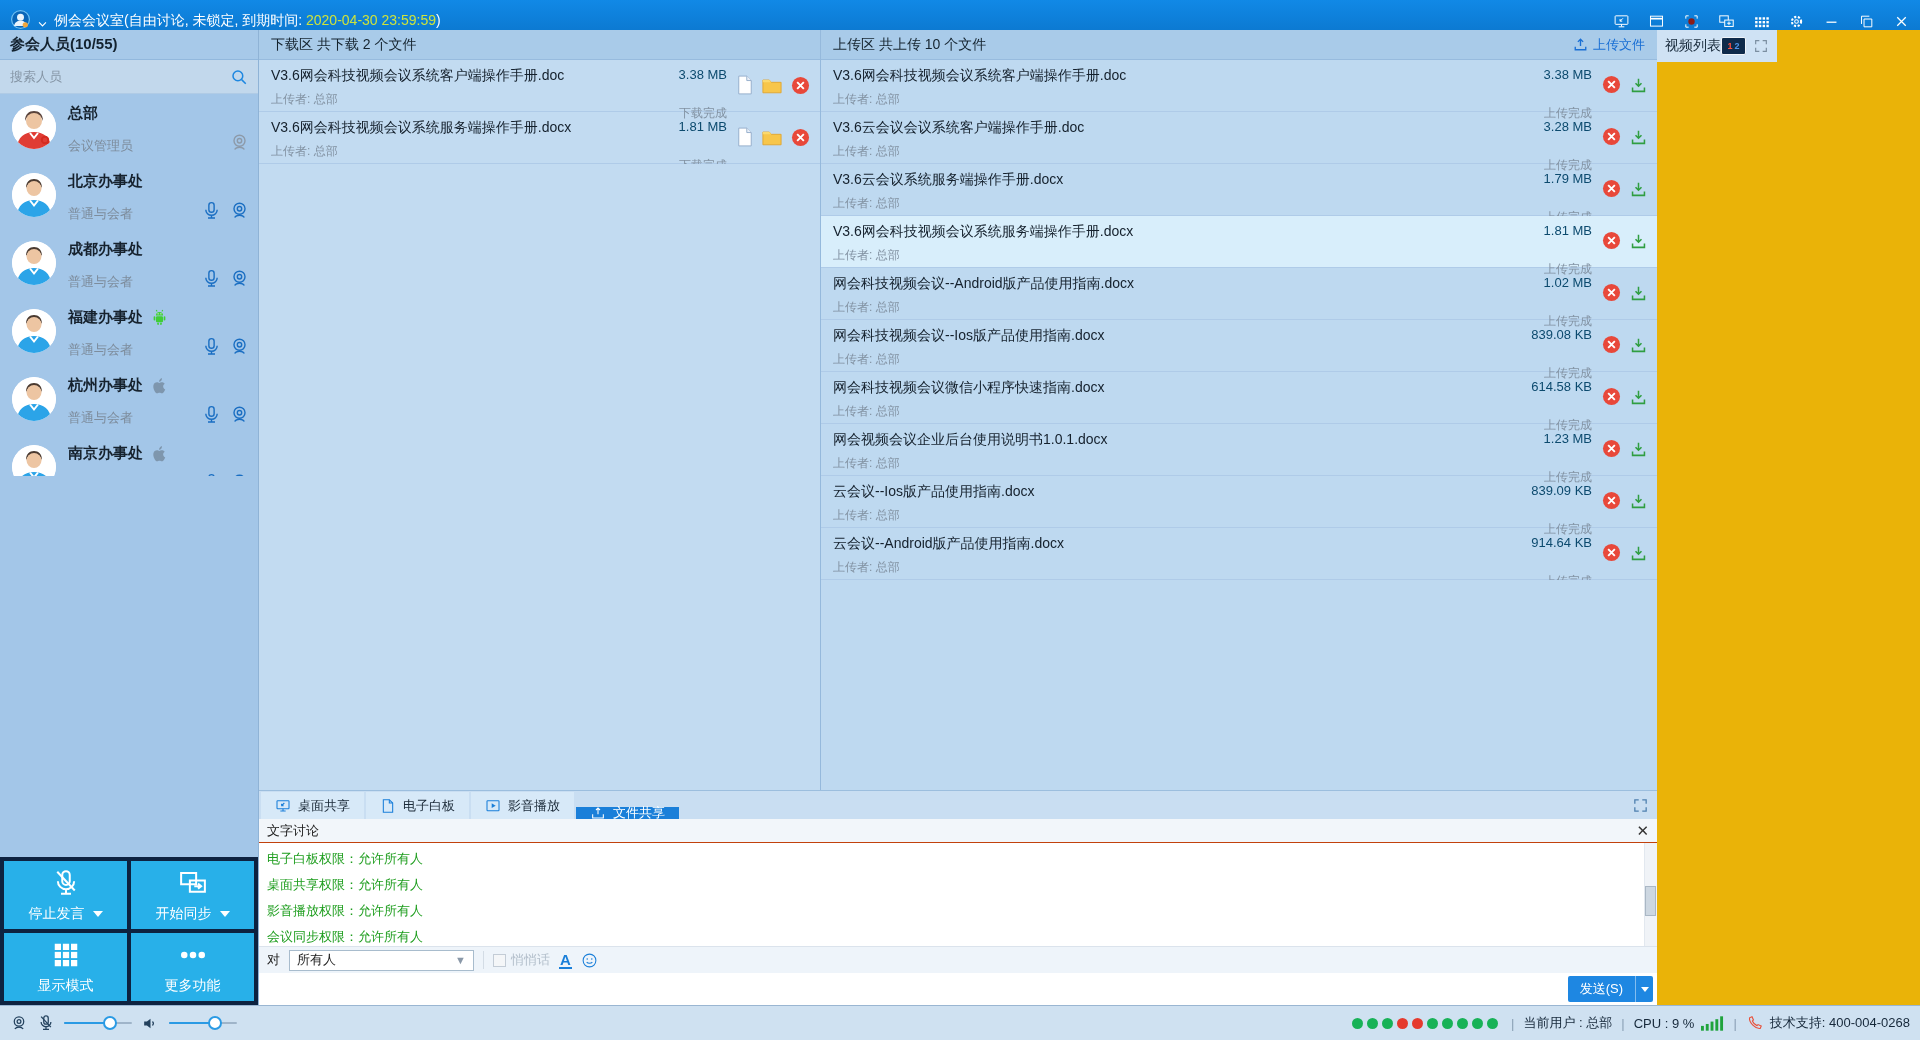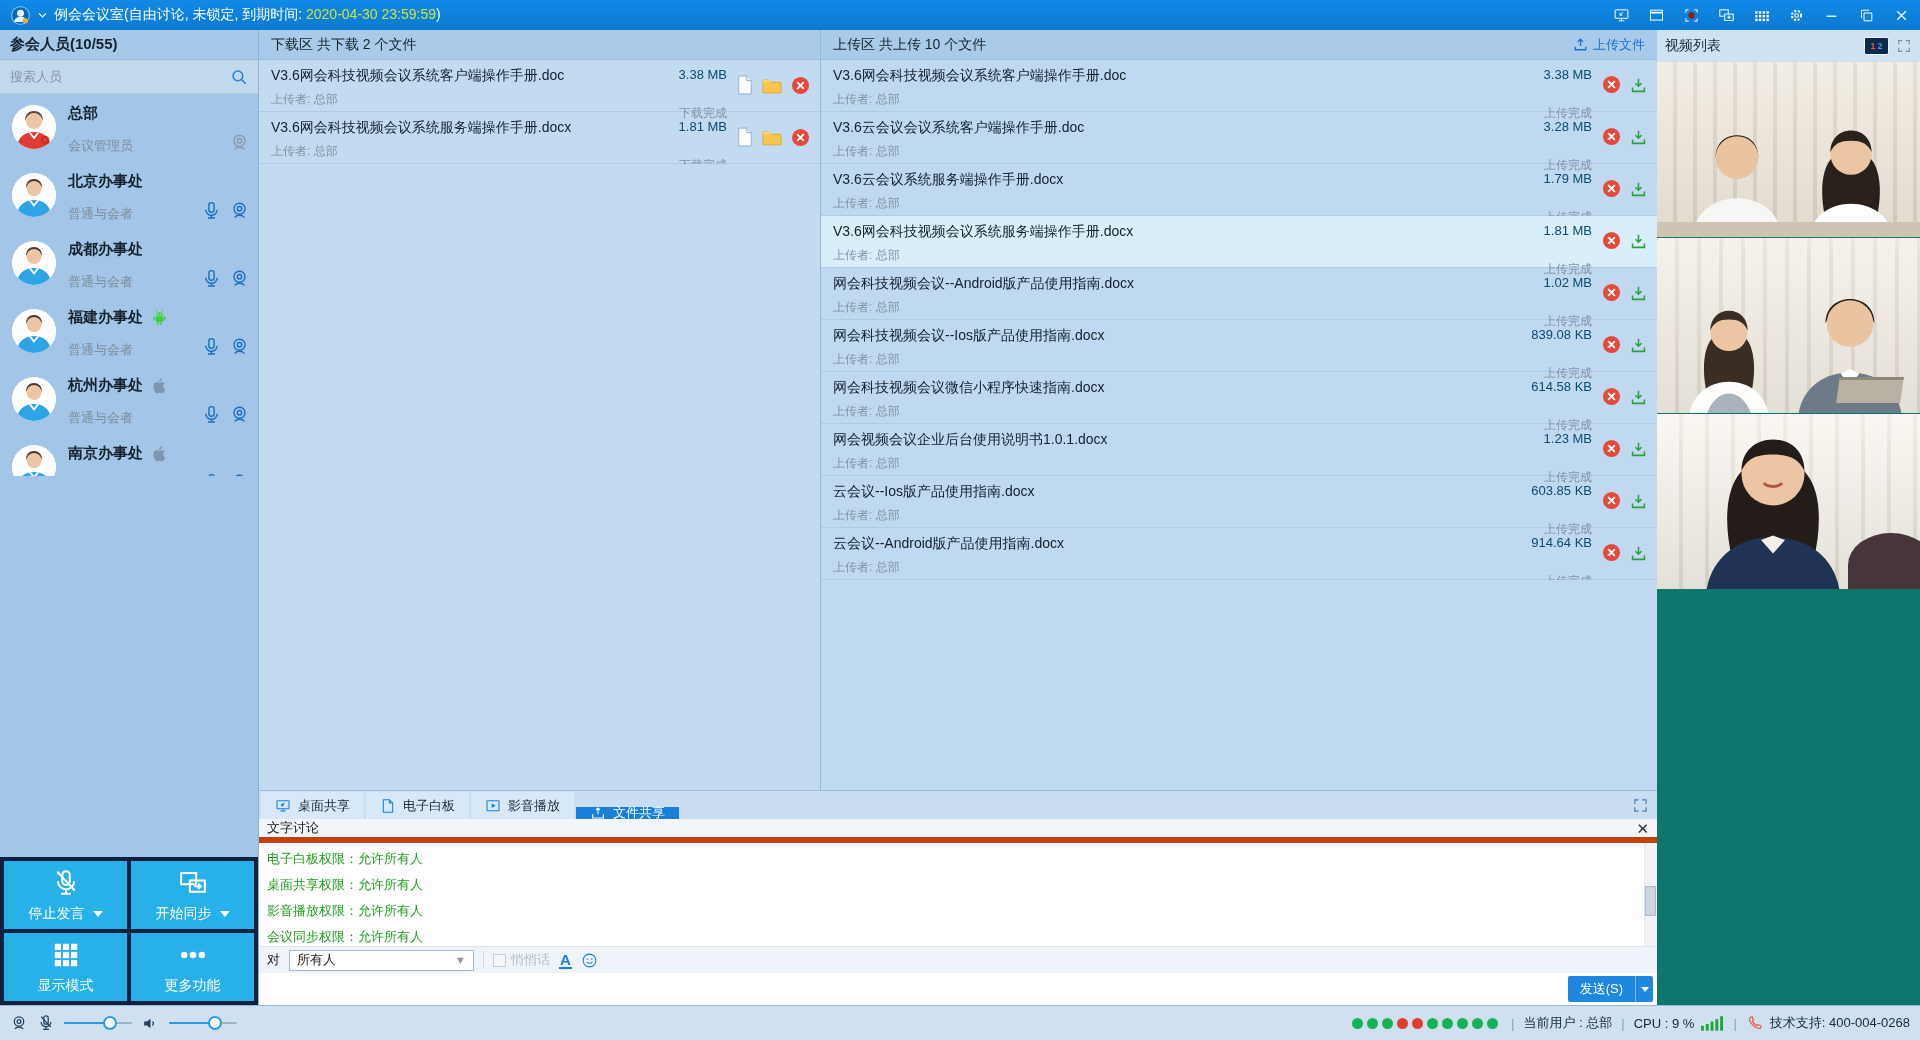--- a/index.html
+++ b/index.html
@@ -1,21 +1,21 @@
 <!DOCTYPE html>
 <html><head>
 <meta charset="utf-8">
 <style>
 *{margin:0;padding:0;box-sizing:border-box}
 html,body{width:1920px;height:1040px;overflow:hidden;font-family:"Liberation Sans",sans-serif}
 .app{width:1920px;height:1040px;display:flex;flex-direction:column;background:#bcd7ef}
 svg{display:block}
 
 
-.titlebar{height:30px;background:linear-gradient(#1189e6,#0c7ad2);display:flex;align-items:center;color:#fff;font-size:14px;padding:0 10px;gap:6px;flex-shrink:0}
+.titlebar{height:30px;background:linear-gradient(#1189e6,#0c7ad2);display:flex;align-items:flex-end;color:#fff;font-size:14px;padding:0 10px;gap:6px;flex-shrink:0}
 .tb-title{white-space:nowrap}
 .tb-title .date{color:#cde33c}
 .tb-icons{margin-left:auto;display:flex;align-items:center;gap:18px}
 .tb-icons svg{width:17px;height:17px;stroke:#fff;fill:none;stroke-width:1.4;cursor:pointer}
 
 
 .content{flex:1;display:flex;min-height:0}
 
 
 .sidebar{width:258px;background:#a3c6e8;display:flex;flex-direction:column;flex-shrink:0}
@@ -68,42 +68,42 @@
 .tabs{height:29px;background:#c9def2;border-top:1px solid #9cbede;display:flex;align-items:stretch;padding-left:2px;position:relative;flex-shrink:0}
 .tab{display:flex;align-items:center;gap:7px;padding:0 14px;font-size:13px;color:#1b2a38;background:#d7e9f8;margin:1px 2px 0 0;cursor:pointer}
 .tab svg{width:16px;height:16px;stroke:#1a7fd9;fill:none;stroke-width:1.6}
 .tab .fillicon{fill:#1a7fd9;stroke:none}
 .tab.active{background:#1a7fd9;color:#fff;margin-top:16px}
 .tab.active svg{stroke:#fff}
 .tabs-expand{position:absolute;right:8px;top:6px;width:17px;height:17px;stroke:#4d7fae;fill:none;stroke-width:1.8;cursor:pointer}
 
 
 .chat{flex:1;display:flex;flex-direction:column;background:#fff;min-height:0}
-.chat-header{height:24px;background:#f2f6fa;border-bottom:6px solid #c2410c;display:flex;align-items:center;padding:0 8px;font-size:13px;color:#222;flex-shrink:0}
+.chat-header{height:24px;background:#f2f6fa;border-bottom:1px solid #c2410c;display:flex;align-items:center;padding:0 8px;font-size:13px;color:#222;flex-shrink:0}
 .chat-close{margin-left:auto;font-size:15px;color:#333;cursor:pointer;line-height:1}
 .chat-msgs{flex:1;position:relative;padding:3px 16px 0 8px;overflow:hidden}
 .msg{font-size:13px;color:#1f9e1f;line-height:26px;white-space:nowrap}
 .chat-scroll{position:absolute;right:0;top:0;bottom:0;width:13px;background:#f0f3f7;border-left:1px solid #e2e8ef}
 .chat-thumb{position:absolute;right:1px;top:42%;width:11px;height:30px;background:#cdd7e1;border:1px solid #aab7c4;cursor:pointer}
 .chat-toolbar{height:27px;background:#eef4fa;border-top:1px solid #dbe3ec;display:flex;align-items:center;gap:9px;padding:0 8px;font-size:13px;color:#222;flex-shrink:0}
 .recipient{width:185px;height:21px;background:#fff;border:1px solid #a8bccd;display:flex;align-items:center;padding:0 7px;font-size:13px;color:#222;cursor:pointer}
 .recipient .sel-caret{margin-left:auto;color:#8a98a8;font-size:11px}
 .vsep{width:1px;height:18px;background:#d3dce5}
 .whisper{display:flex;align-items:center;gap:5px;color:#b3bfcb;cursor:default}
 .checkbox{width:13px;height:13px;border:1px solid #c3ccd6;background:#f4f6f8}
 .font-icon{color:#1a7fd9;font-weight:bold;font-size:15px;line-height:15px;border-bottom:2px solid #1a7fd9;cursor:pointer;padding:0 1px}
 .emoji-icon{width:17px;height:17px;stroke:#1a7fd9;fill:none;stroke-width:1.5;cursor:pointer}
 .chat-input{height:32px;position:relative;background:#fff;flex-shrink:0}
 .send-btn{position:absolute;right:4px;bottom:3px;height:26px;background:#1e87e2;color:#fff;font-size:13px;display:flex;align-items:stretch;border-radius:2px;overflow:hidden;cursor:pointer}
 .send-main{display:flex;align-items:center;padding:0 12px}
 .send-caret{width:18px;border-left:1px solid rgba(255,255,255,.45);display:flex;align-items:center;justify-content:center}
 .send-caret i{width:0;height:0;border:4px solid transparent;border-top:5px solid #fff;transform:translateY(2px)}
 
 
-.videos{width:263px;background:#0f766e;display:flex;flex-direction:column;flex-shrink:0}
+.videos{width:263px;background:#eab308;display:flex;flex-direction:row;flex-shrink:0}
 .v-header{height:32px;background:#cfe2f4;display:flex;align-items:center;padding:0 8px;font-size:14px;color:#17293a;flex-shrink:0}
 .v-icons{margin-left:auto;display:flex;align-items:center;gap:7px}
 .mon12{width:25px;height:18px;background:#0e2a4a;border:1px solid #f0f4f9;border-radius:2px;display:flex;align-items:center;justify-content:center;gap:2px;font-size:9px;font-weight:bold;cursor:pointer}
 .mon12 .d1{color:#ff5040}.mon12 .d2{color:#4f94e8}
 .v-expand{width:16px;height:16px;stroke:#7b8ea0;fill:none;stroke-width:1.8;cursor:pointer}
 .thumb{height:175px;position:relative;overflow:hidden;margin-bottom:1px;cursor:pointer;flex-shrink:0}
 .t1{background:linear-gradient(rgba(255,255,255,.28),rgba(0,0,0,.06)),repeating-linear-gradient(90deg,#eee7db 0 16px,#dcd3c5 16px 20px)}
 .t2{background:linear-gradient(rgba(255,255,255,.35),rgba(0,0,0,.05)),repeating-linear-gradient(90deg,#f0ebe2 0 18px,#e0d8cb 18px 22px)}
 .t3{background:linear-gradient(rgba(255,255,255,.4),rgba(0,0,0,.08)),repeating-linear-gradient(90deg,#f7f3ec 0 22px,#e7dfd2 22px 26px)}
 .person{position:absolute}
@@ -698,21 +698,21 @@
         <path d="M3 13v4.5h14V13"></path>
       </svg>
     </div>
   </div>
               <div class="file-row">
     <div class="f-main">
       <div class="f-name">云会议--Ios版产品使用指南.docx</div>
       <div class="f-up">上传者: 总部</div>
     </div>
     <div class="f-meta">
-      <div class="f-size">603.85 KB</div>
+      <div class="f-size">839.09 KB</div>
       <div class="f-status">上传完成</div>
     </div>
     <div class="f-actions">
       <svg width="19" height="19" viewBox="0 0 20 20">
         <circle cx="10" cy="10" r="9" fill="#e8483a"></circle>
         <path d="M6.5 6.5l7 7M13.5 6.5l-7 7" stroke="#fff" stroke-width="2"></path>
       </svg>
       <svg width="17" height="18" viewBox="0 0 20 20" fill="none" stroke="#2f9e41" stroke-width="1.8">
         <path d="M10 2.5v9M6.5 8L10 11.5 13.5 8"></path>
         <path d="M3 13v4.5h14V13"></path>

